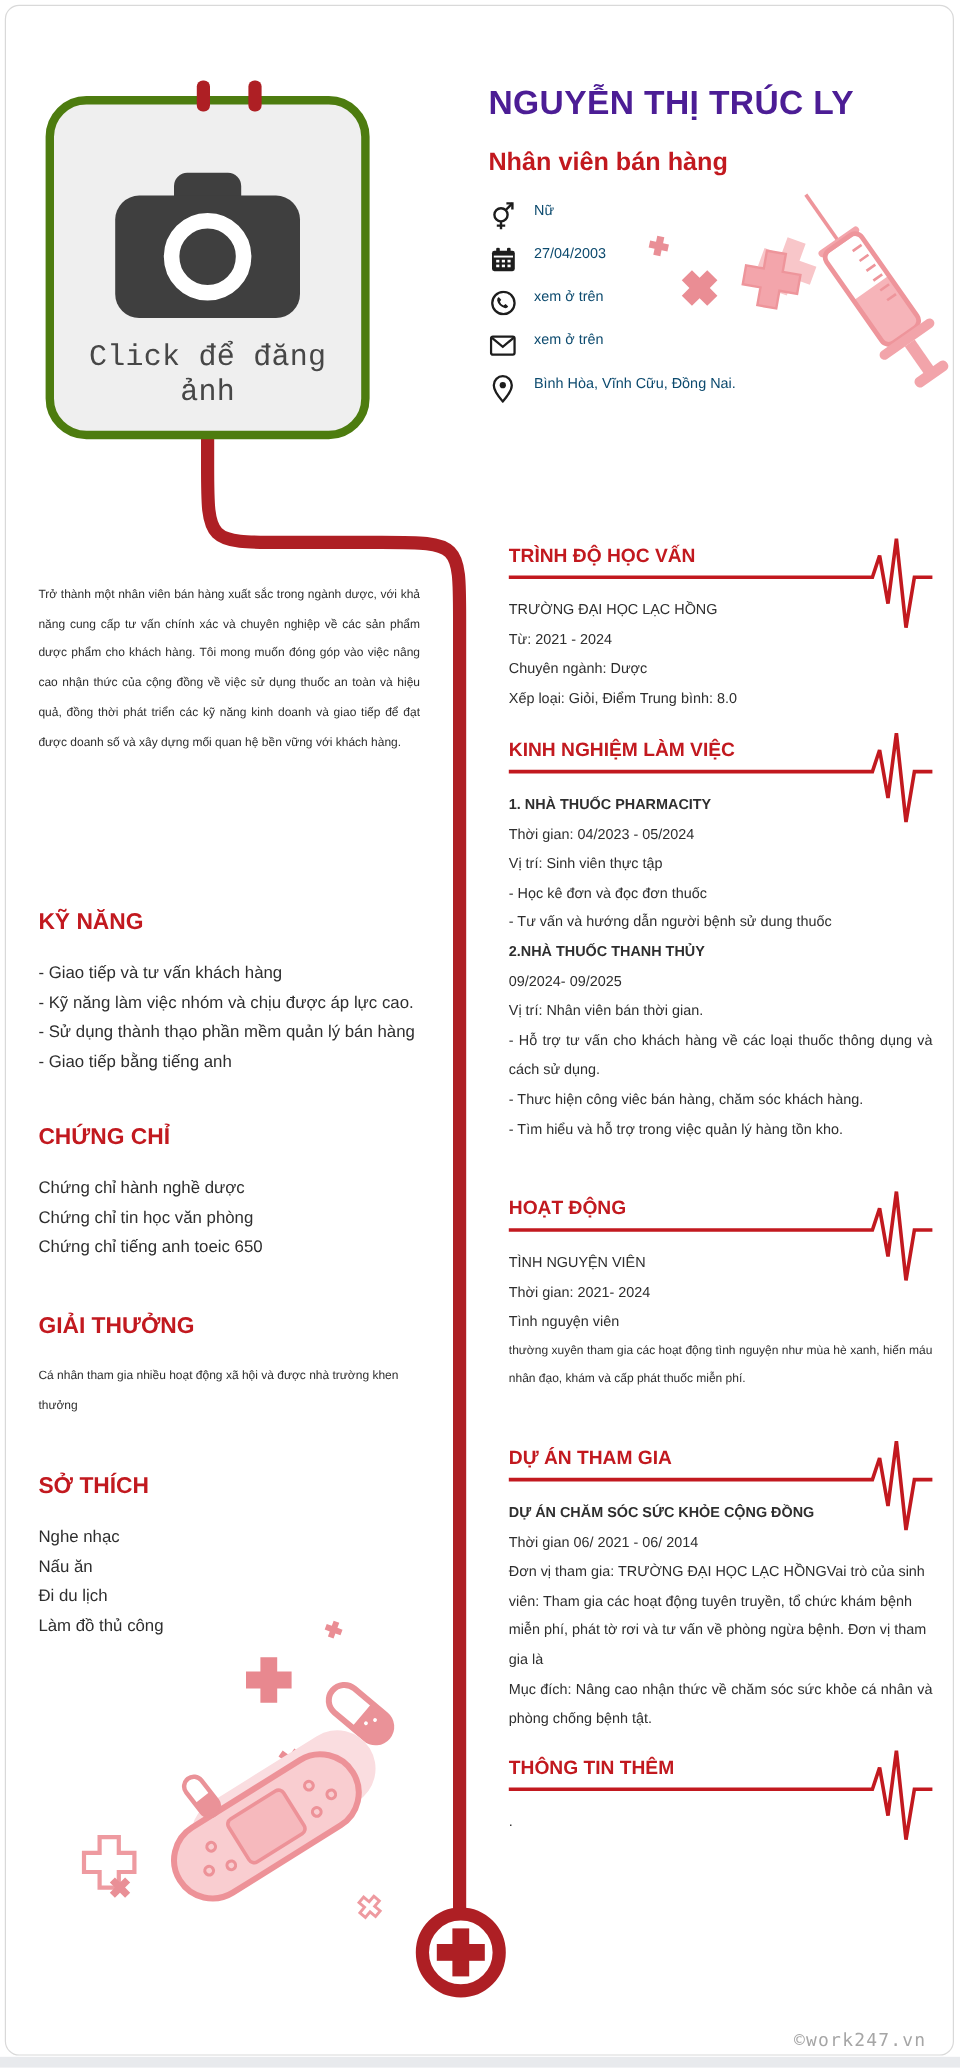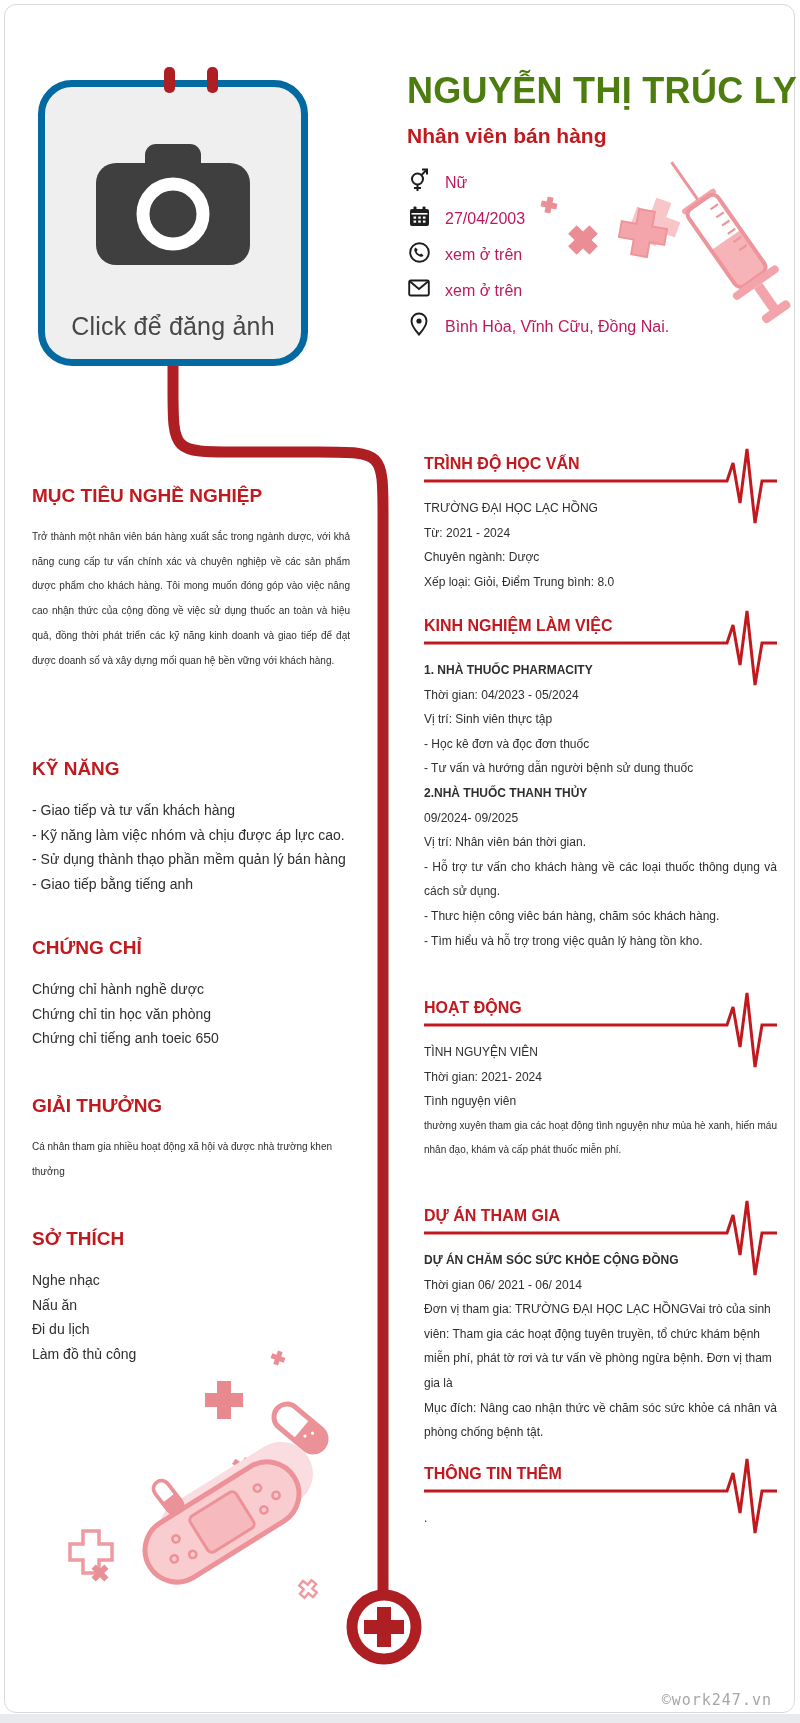--- a/index.html
+++ b/index.html
@@ -11,35 +11,35 @@
   .card{
     position:absolute;left:4px;top:4px;width:789px;height:1707px;
     border:1.5px solid #d9d9d9;border-radius:12px;background:#ffffff;
   }
   .bottom-strip{position:absolute;left:0;top:1714px;width:800px;height:9px;background:#e8eaed;}
   .deco-svg{position:absolute;left:0;top:0;pointer-events:none;}
 
   
   .photo-bag{
     position:absolute;left:38px;top:80px;width:256px;height:272px;
-    border:7px solid #0369a1;border-radius:34px;background:#efefef;cursor:pointer;
+    border:7px solid #4d7c0f;border-radius:34px;background:#efefef;cursor:pointer;font-family:Liberation Mono, monospace;
   }
   .bag-tab{position:absolute;width:11px;height:26px;top:-20px;background:#ae1f24;border-radius:5px;}
   .bag-tab.t1{left:119px;} .bag-tab.t2{left:162px;}
   .camera-wrap{position:absolute;left:43px;top:48px;width:170px;height:135px;}
   .photo-caption{
     position:absolute;left:0;bottom:18px;width:100%;text-align:center;
     font-size:25px;color:#474747;letter-spacing:.2px;
   }
 
   
-  .cv-name{position:absolute;left:407px;top:70px;font-size:36px;font-weight:700;color:#4d7c0f;letter-spacing:.3px;}
+  .cv-name{position:absolute;left:407px;top:70px;font-size:28px;font-weight:700;color:#4c1d95;letter-spacing:.3px;}
   .cv-title{position:absolute;left:407px;top:124px;font-size:21px;font-weight:700;color:#c2191f;}
   .contacts{position:absolute;left:408px;top:168px;display:flex;flex-direction:column;gap:12px;}
-  .contact-row{display:flex;align-items:flex-end;gap:15px;font-size:16px;color:#be185d;}
+  .contact-row{display:flex;align-items:flex-start;gap:15px;font-size:12px;color:#0c4a6e;}
   .contact-row .cicon{width:22px;height:24px;flex:0 0 22px;display:flex;align-items:center;justify-content:center;}
 
   
   .lsec{position:absolute;left:32px;width:318px;}
   .lsec h3{margin:0 0 18px 0;font-size:19px;line-height:23px;font-weight:700;color:#c2191f;}
   .rsec{position:absolute;left:424px;width:353px;}
   .rsec h3{margin:0 0 20px 0;font-size:16px;line-height:24px;font-weight:700;color:#c2191f;}
   .ekg{position:absolute;top:-9px;left:0;width:353px;height:90px;overflow:visible;}
   .para{font-size:10px;line-height:24.7px;text-align:justify;margin:0;}
   .line{font-size:12px;line-height:24.6px;}
@@ -225,21 +225,20 @@
       <svg width="20" height="24" viewBox="0 0 20 24">
         <path d="M10,1.5 a7.5,7.5 0 0 1 7.5,7.5 c0,5 -7.5,13.5 -7.5,13.5 s-7.5,-8.5 -7.5,-13.5 a7.5,7.5 0 0 1 7.5,-7.5 z" fill="none" stroke="#1d1d1d" stroke-width="1.9"></path>
         <circle cx="10" cy="9" r="2.6" fill="#1d1d1d"></circle>
       </svg>
     </span>
     <span class="cval">Bình Hòa, Vĩnh Cữu, Đồng Nai.</span>
   </div>
 </div>
 
 <div class="lsec" style="top:484px">
-  <h3>MỤC TIÊU NGHỀ NGHIỆP</h3>
   <p class="para">Trở thành một nhân viên bán hàng xuất sắc trong ngành dược, với khả năng cung cấp tư vấn chính xác và chuyên nghiệp về các sản phẩm dược phẩm cho khách hàng. Tôi mong muốn đóng góp vào việc nâng cao nhận thức của cộng đồng về việc sử dụng thuốc an toàn và hiệu quả, đồng thời phát triển các kỹ năng kinh doanh và giao tiếp để đạt được doanh số và xây dựng mối quan hệ bền vững với khách hàng.</p>
 </div>
 
 <div class="lsec" style="top:757px">
   <h3>KỸ NĂNG</h3>
   <ul class="plain">
     <li>- Giao tiếp và tư vấn khách hàng</li>
     <li>- Kỹ năng làm việc nhóm và chịu được áp lực cao.</li>
     <li>- Sử dụng thành thạo phần mềm quản lý bán hàng</li>
     <li>- Giao tiếp bằng tiếng anh</li>

